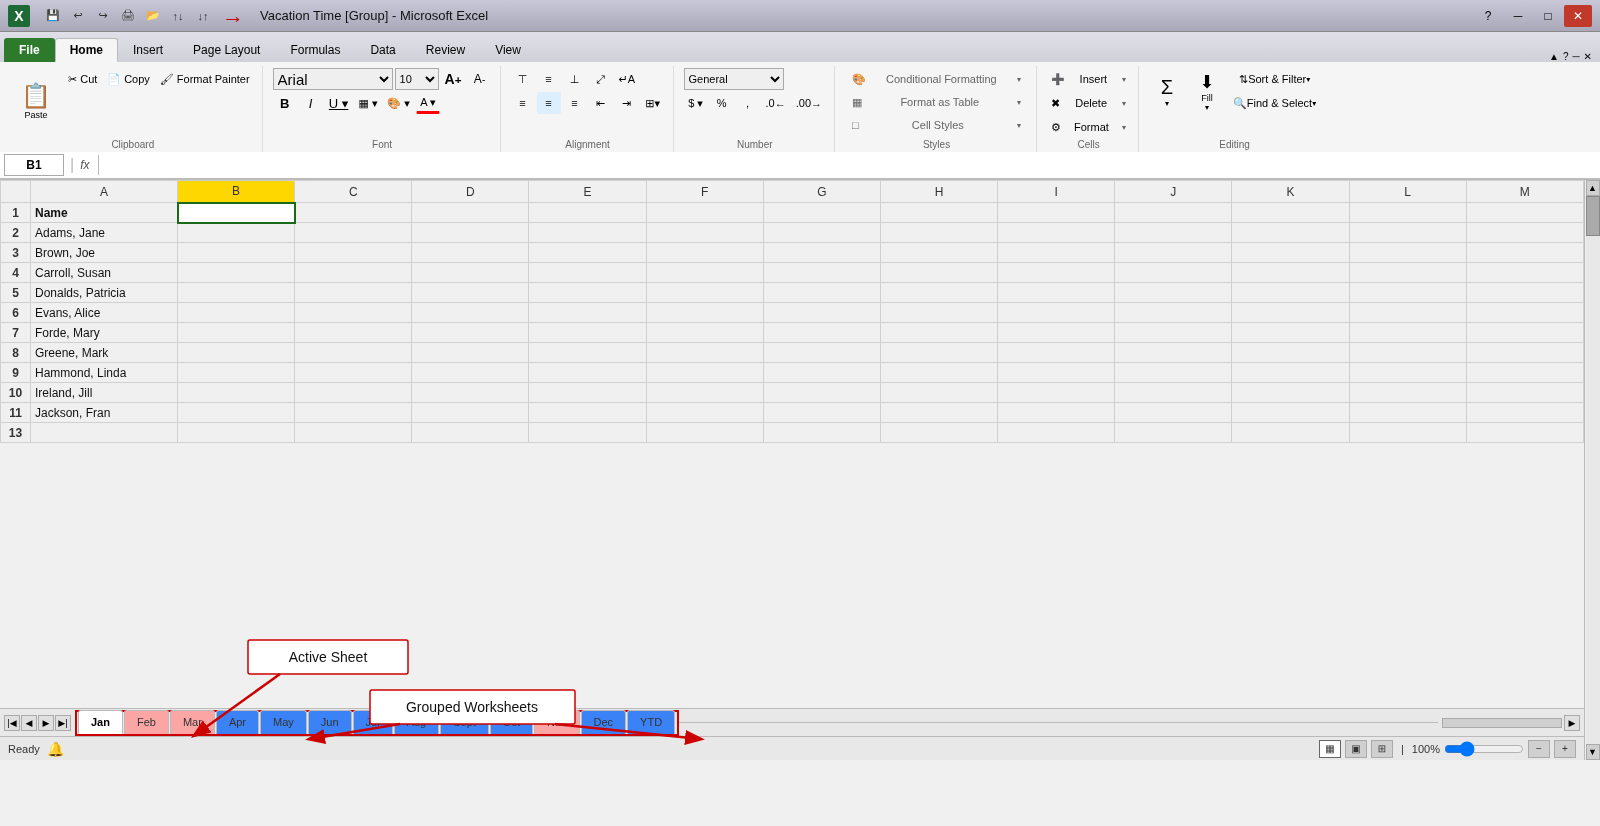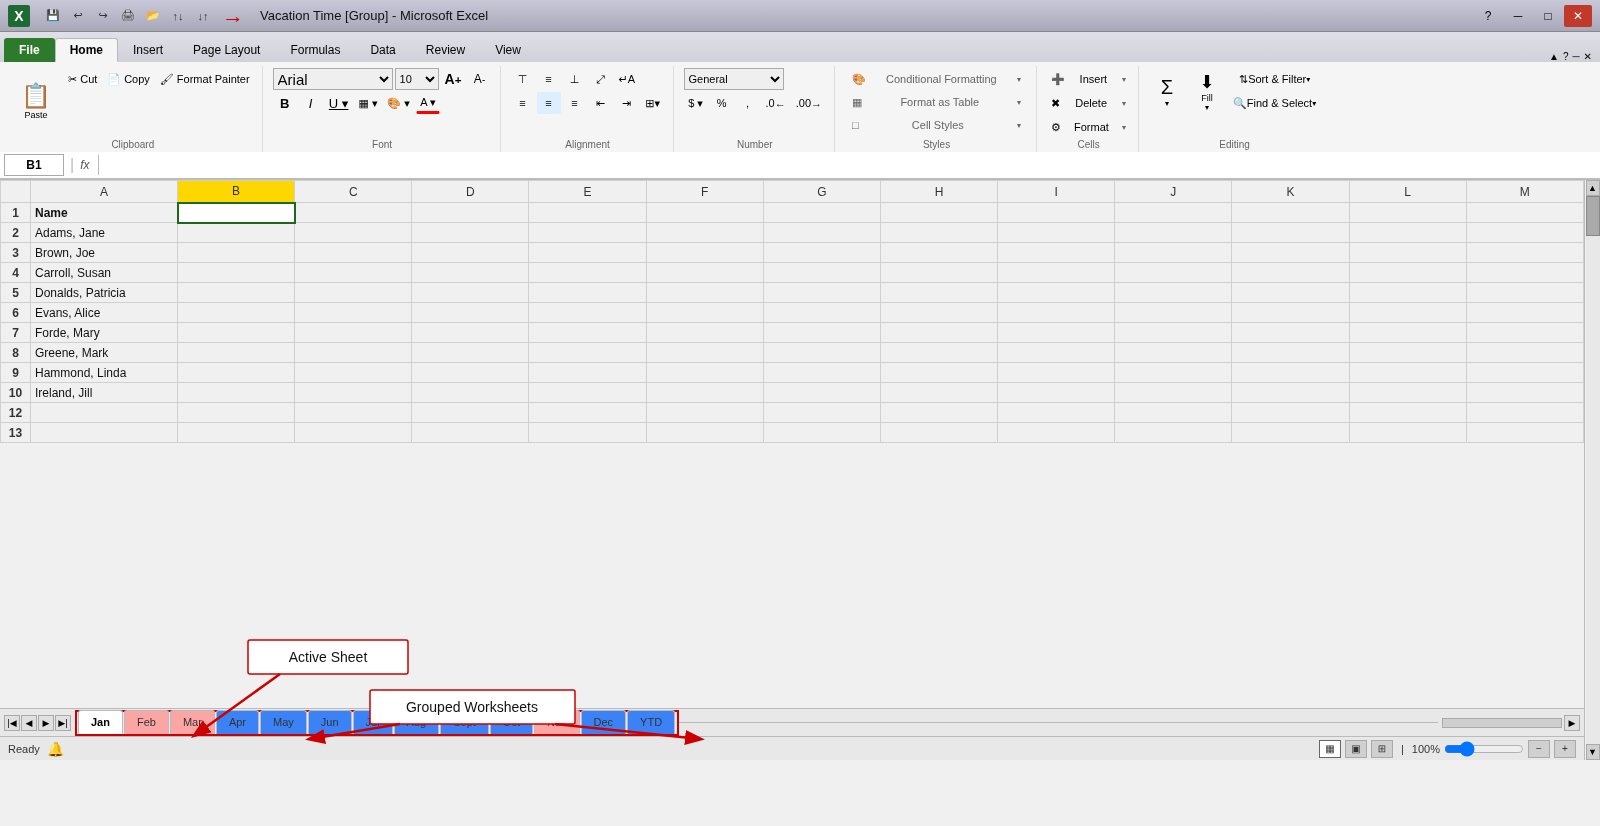--- a/index.html
+++ b/index.html
@@ -483,22 +483,22 @@
               <td class="cell"></td>
               <td class="cell"></td>
               <td class="cell"></td>
               <td class="cell"></td>
               <td class="cell"></td>
               <td class="cell"></td>
               <td class="cell"></td>
               <td class="cell"></td>
             </tr>
             <tr>
-              <th class="row-header">12</th>
-              <td class="cell"></td>
+              <th class="row-header">11</th>
+              <td class="cell has-data">Jackson, Fran</td>
               <td class="cell"></td>
               <td class="cell"></td>
               <td class="cell"></td>
               <td class="cell"></td>
               <td class="cell"></td>
               <td class="cell"></td>
               <td class="cell"></td>
               <td class="cell"></td>
               <td class="cell"></td>
               <td class="cell"></td>

